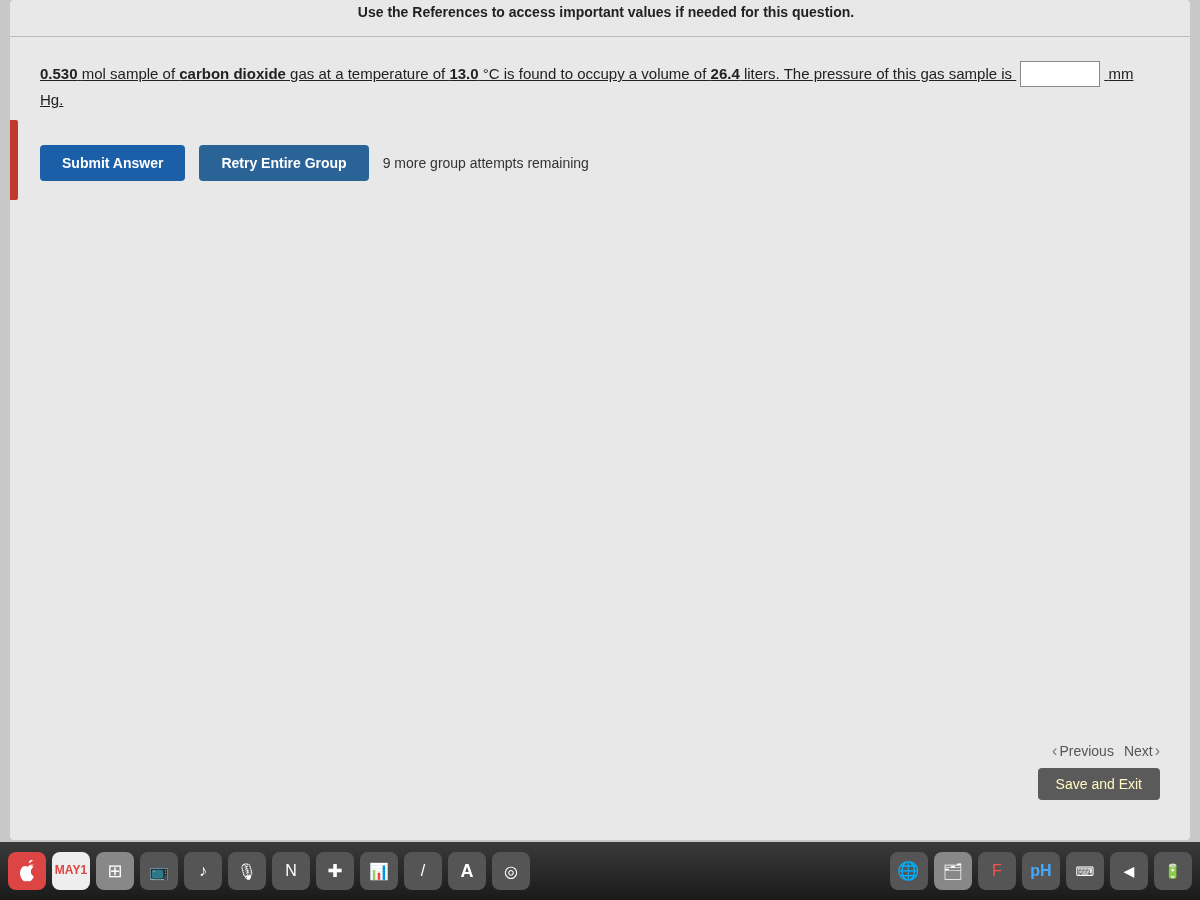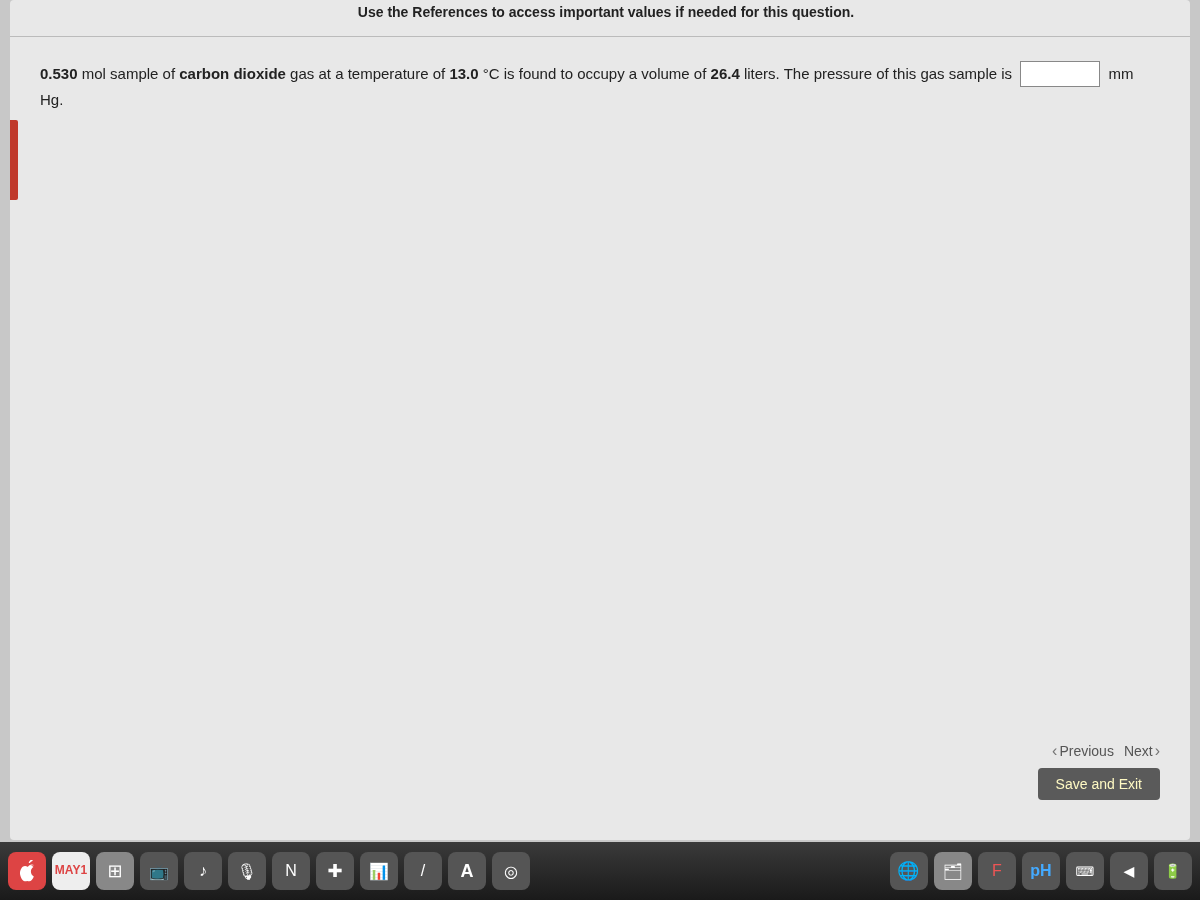--- a/index.html
+++ b/index.html
@@ -47,20 +47,21 @@
 
     .content-area {
       padding: 16px 30px 16px 30px;
     }
 
     .question-text {
       font-size: 15px;
       color: #222;
       line-height: 1.7;
       margin-bottom: 32px;
+      text-decoration: underline;
     }
 
     .answer-line {
       display: inline-flex;
       align-items: center;
     }
 
     .answer-input {
       display: inline-block;
       width: 80px;
@@ -215,20 +216,25 @@
   <div class="content-area">
     <div class="question-text">
       <span><strong>0.530</strong></span>
       <span>mol sample of </span><span><strong>carbon dioxide</strong></span><span> gas at a temperature of </span><strong>13.0</strong><span> °C is found to occupy a volume of </span><strong>26.4</strong><span> liters. The pressure of this gas sample is</span>
       <span class="answer-line">
         <input class="answer-input" type="text" style="">
       </span>
       <span>mm Hg.</span>
     </div>
 
+    <div class="button-row">
+      <button class="btn-submit">Submit Answer</button>
+      <button class="btn-retry">Retry Entire Group</button>
+      <span class="attempts-text">9 more group attempts remaining</span>
+    </div>
   </div>
 
   <div class="nav-row">
     <button class="nav-btn">
       <span class="chevron">‹</span>
       <span>Previous</span>
     </button>
     <button class="nav-btn">
       <span>Next</span>
       <span class="chevron">›</span>

